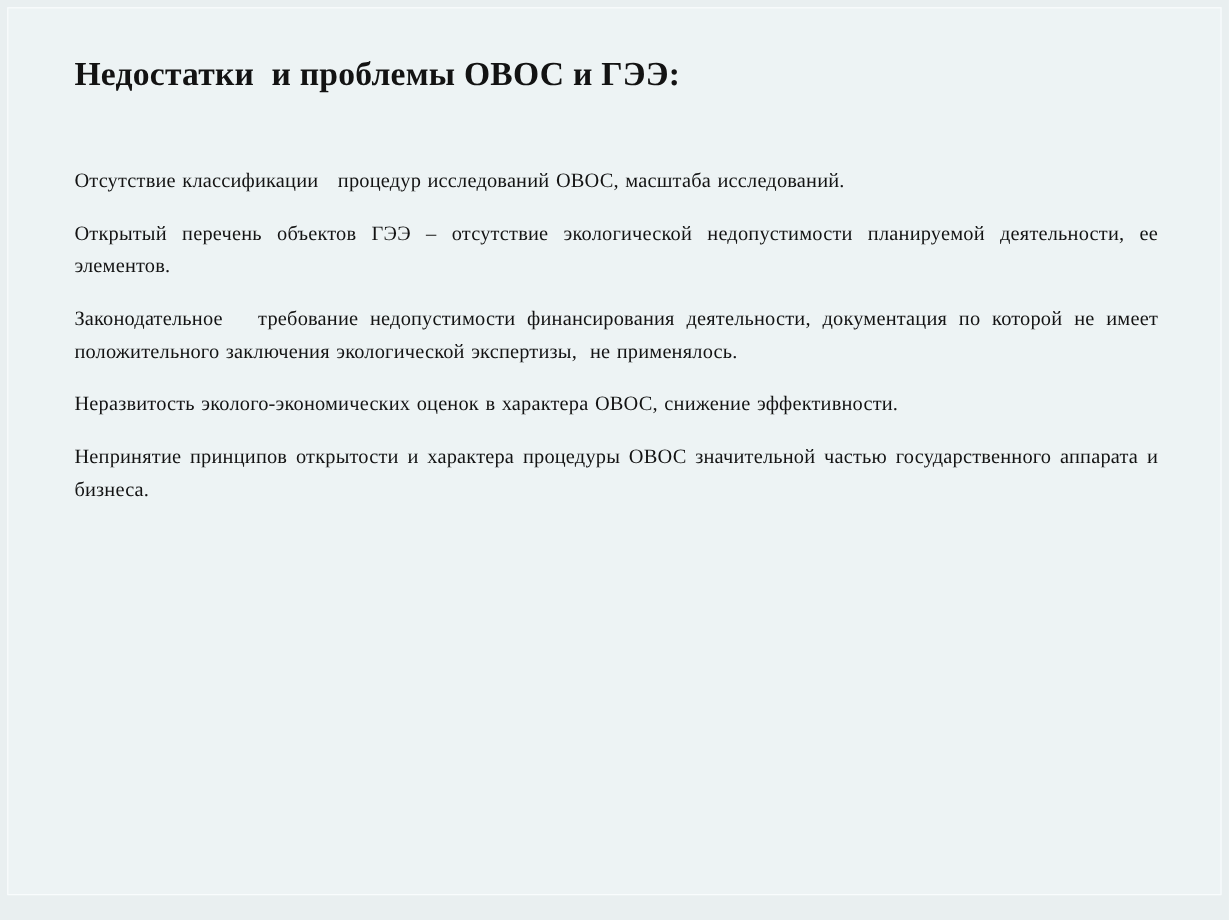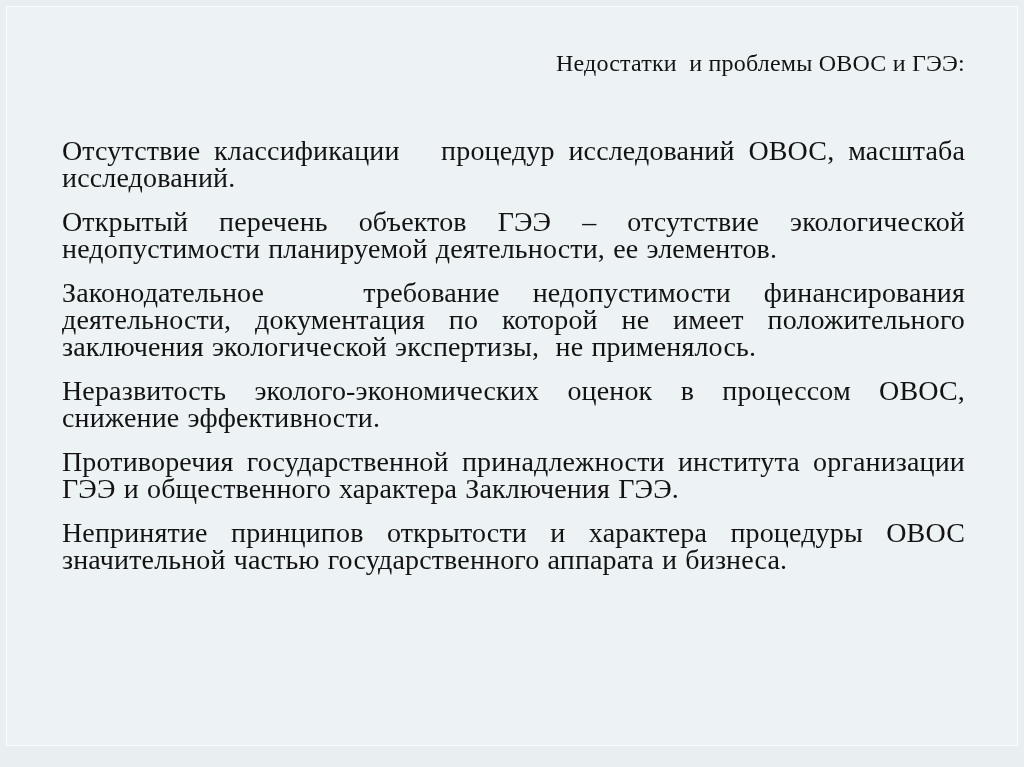--- a/index.html
+++ b/index.html
@@ -32,45 +32,44 @@
     position: absolute;
     left: 0;
     top: 0;
     width: 1024px;
     box-sizing: border-box;
     padding: 46px 59px 0 62px;
     color: #131313;
   }
   .title {
     margin: 0 0 57px 0;
-    font-size: 24px;
+    font-size: 28px;
     line-height: 34px;
-    font-weight: normal;
-    text-align: right;
+    font-weight: bold;
+    text-align: left;
     letter-spacing: 0.2px;
     white-space: pre-wrap;
   }
   .para {
     margin: 0 0 17px 0;
-    font-size: 28px;
+    font-size: 17px;
     line-height: 27px;
     text-align: justify;
     text-align-last: left;
     letter-spacing: 0.15px;
     word-spacing: 1px;
     white-space: pre-wrap;
   }
 </style>
 </head>
 <body>
 
 <div class="slide">
   <div class="slide-surface"></div>
   <div class="content">
     <h1 class="title">Недостатки&nbsp; и проблемы ОВОС и ГЭЭ:</h1>
     <p class="para">Отсутствие классификации&nbsp;&nbsp; процедур исследований ОВОС, масштаба исследований.</p>
     <p class="para">Открытый перечень объектов ГЭЭ – отсутствие экологической недопустимости планируемой деятельности, ее элементов.</p>
     <p class="para">Законодательное&nbsp;&nbsp; требование недопустимости финансирования деятельности, документация по которой не имеет положительного заключения экологической экспертизы,&nbsp; не применялось.</p>
-    <p class="para">Неразвитость эколого-экономических оценок в процессом ОВОС, снижение эффективности.</p>
-    <p class="para">Противоречия государственной принадлежности института организации ГЭЭ и общественного характера Заключения ГЭЭ.</p>
+    <p class="para">Неразвитость эколого-экономических оценок в характера ОВОС, снижение эффективности.</p>
     <p class="para">Непринятие принципов открытости и характера процедуры ОВОС значительной частью государственного аппарата и бизнеса.</p>
   </div>
 </div>
 
 </body></html>

